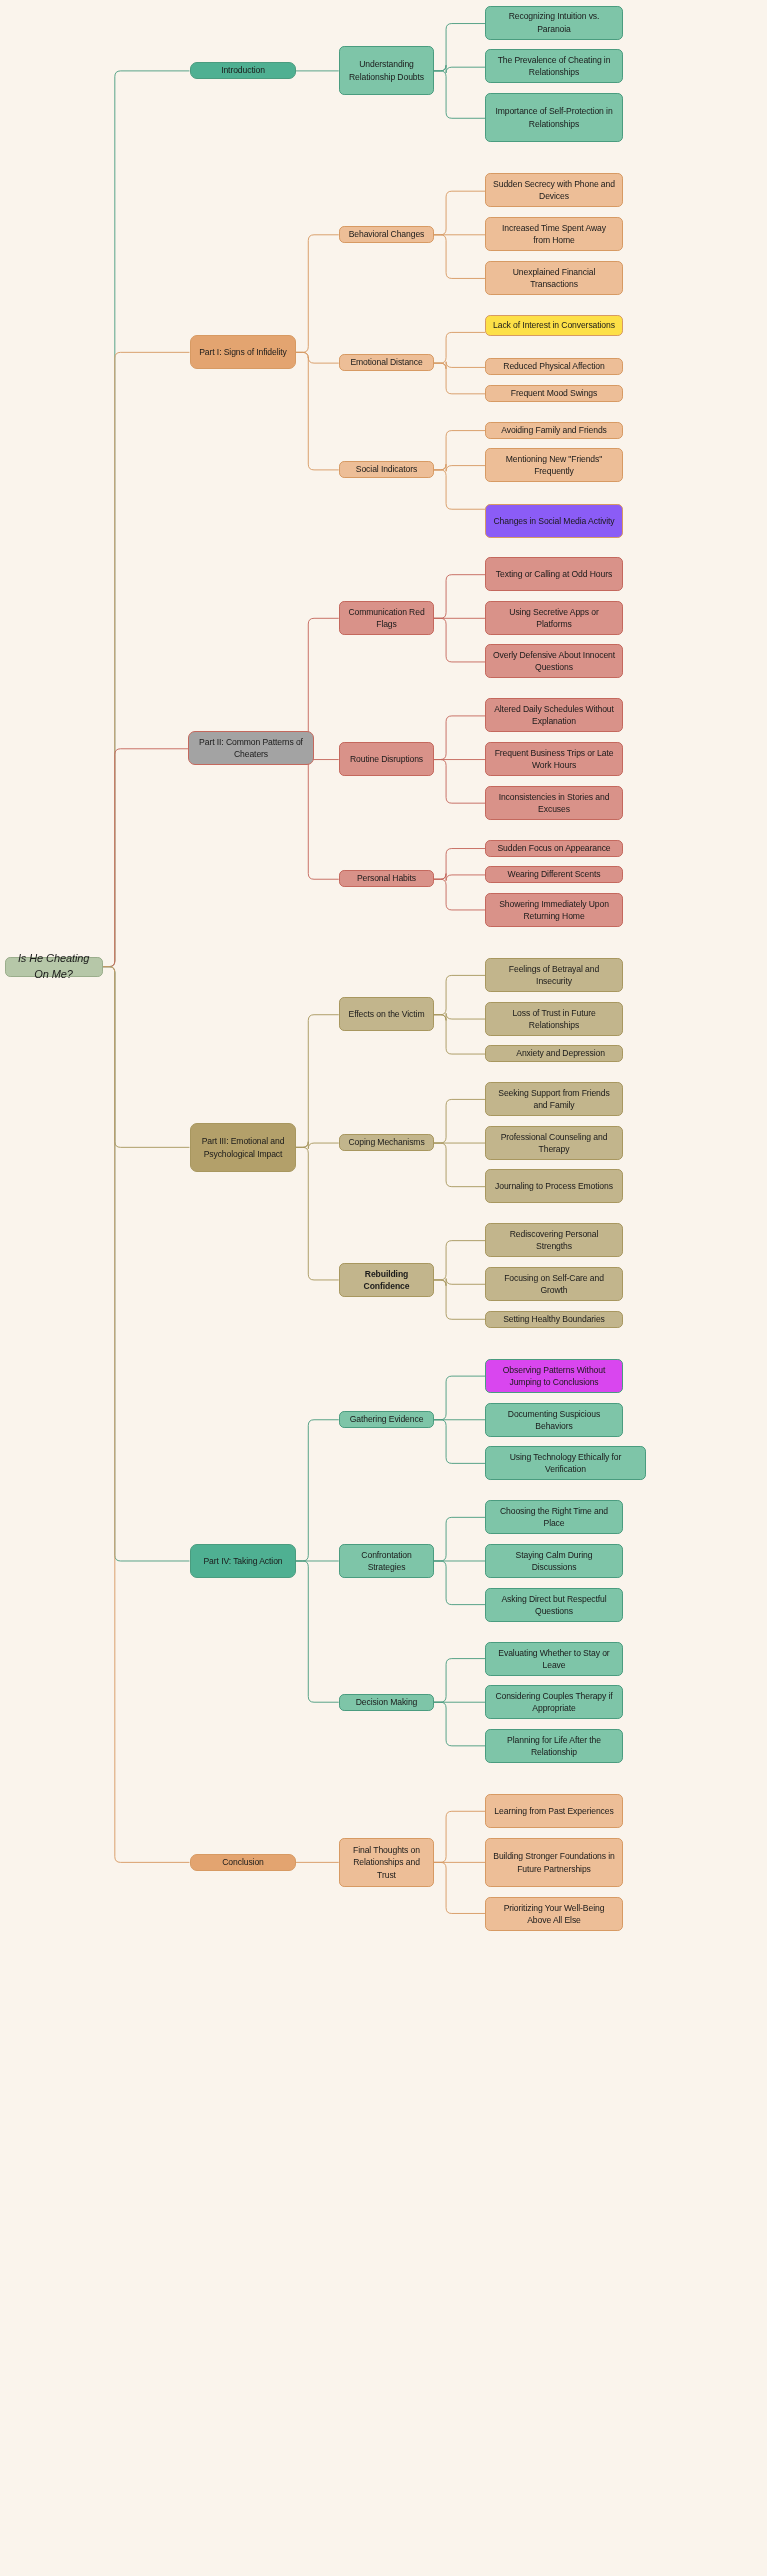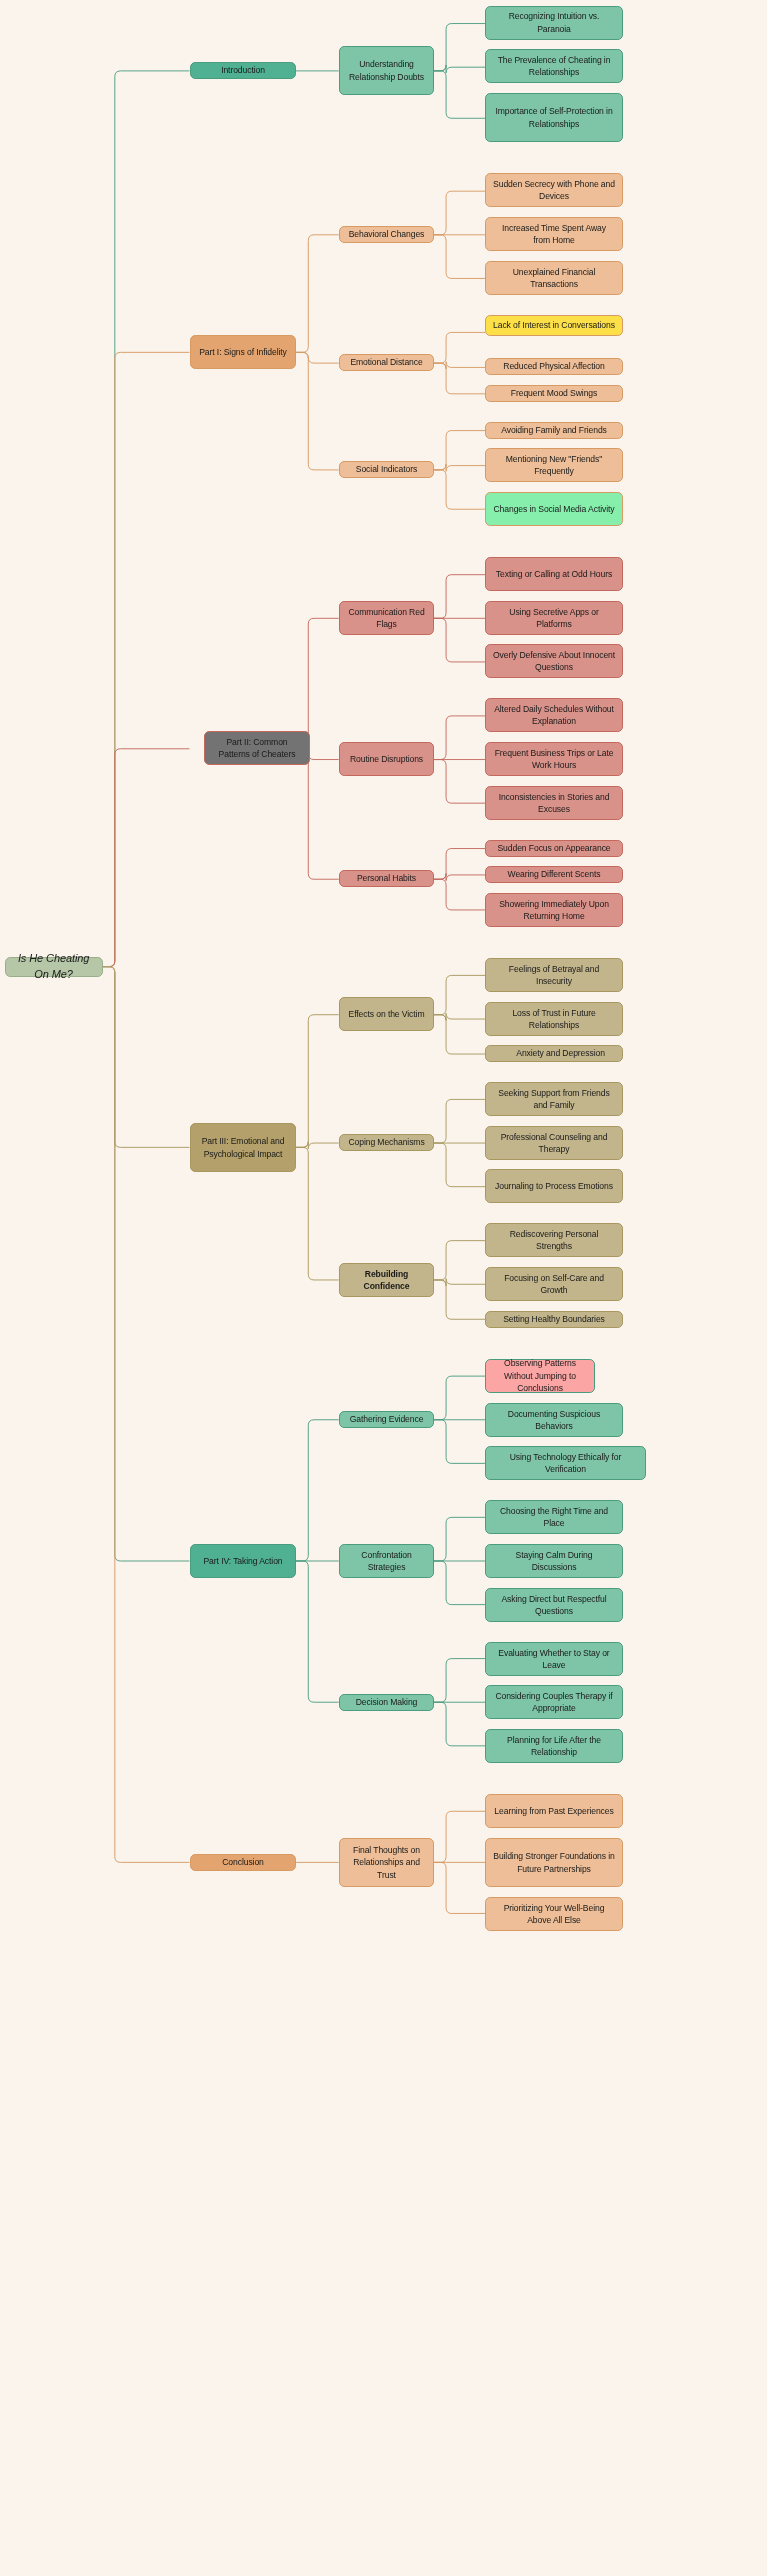--- a/index.html
+++ b/index.html
@@ -18,21 +18,21 @@
     border-radius:5.2px;
     display:flex; align-items:center; justify-content:center;
     text-align:center;
     color:#1a1a1a;
     font-size:8.6px;
     line-height:1.45;
     padding:2.3px 6.9px;
     letter-spacing:-0.1px;
   }
   .node.root { font-size:11px;font-style:italic; }
-  .lvl1 { font-size:8.6px; }
+  .lvl1 { font-size:8.6px;border-radius:7px; }
   .lvl2 { font-size:8.6px; }
   .lvl3 { font-size:8.6px; }
 </style>
 </head>
 <body>
 
 <div id="canvas">
   <svg id="edges" viewBox="0 0 1336 4485" width="767" height="2576">
       <path d="M 178 1682.75 L 190 1682.75 Q 200 1682.75 200 1672.75 L 200 132.5 Q 200 122.5 210 122.5 L 330 122.5" fill="none" stroke="#4a9c7f" stroke-width="1.6"></path>
       <path d="M 515 122.5 L 590 122.5" fill="none" stroke="#4a9c7f" stroke-width="1.6"></path>
@@ -109,22 +109,22 @@
       <div class="node lvl3" style="left: 485px; top: 173px; width: 138px; height: 34px; background: rgb(237, 190, 151); border: 0.6px solid rgb(215, 154, 99);">Sudden Secrecy with Phone and Devices</div>
       <div class="node lvl3" style="left: 485px; top: 217px; width: 138px; height: 34px; background: rgb(237, 190, 151); border: 0.6px solid rgb(215, 154, 99);">Increased Time Spent Away from Home</div>
       <div class="node lvl3" style="left: 485px; top: 261px; width: 138px; height: 34px; background: rgb(237, 190, 151); border: 0.6px solid rgb(215, 154, 99);">Unexplained Financial Transactions</div>
       <div class="node lvl2" style="left: 339px; top: 354px; width: 95px; height: 17px; background: rgb(237, 190, 151); border: 0.6px solid rgb(215, 154, 99);">Emotional Distance</div>
       <div class="node lvl3" style="left: 485px; top: 315px; width: 138px; height: 21px; background: #fde047; border: 0.6px solid rgb(215, 154, 99);">Lack of Interest in Conversations</div>
       <div class="node lvl3" style="left: 485px; top: 358px; width: 138px; height: 17px; background: rgb(237, 190, 151); border: 0.6px solid rgb(215, 154, 99);">Reduced Physical Affection</div>
       <div class="node lvl3" style="left: 485px; top: 385px; width: 138px; height: 17px; background: rgb(237, 190, 151); border: 0.6px solid rgb(215, 154, 99);">Frequent Mood Swings</div>
       <div class="node lvl2" style="left: 339px; top: 461px; width: 95px; height: 17px; background: rgb(237, 190, 151); border: 0.6px solid rgb(215, 154, 99);">Social Indicators</div>
       <div class="node lvl3" style="left: 485px; top: 422px; width: 138px; height: 17px; background: rgb(237, 190, 151); border: 0.6px solid rgb(215, 154, 99);">Avoiding Family and Friends</div>
       <div class="node lvl3" style="left: 485px; top: 448px; width: 138px; height: 34px; background: rgb(237, 190, 151); border: 0.6px solid rgb(215, 154, 99);">Mentioning New "Friends" Frequently</div>
-      <div class="node lvl3" style="left: 485px; top: 492px; width: 138px; height: 34px; background: #86efac; border: 0.6px solid rgb(215, 154, 99);">Changes in Social Media Activity</div>
-      <div class="node lvl1" style="left: 204px; top: 731px; width: 106px; height: 34px; background: #737373; border: 0.6px solid rgb(196, 104, 93);">Part II: Common Patterns of Cheaters</div>
+      <div class="node lvl3" style="left: 485px; top: 504px; width: 138px; height: 34px; background: #8b5cf6; border: 0.6px solid rgb(215, 154, 99);">Changes in Social Media Activity</div>
+      <div class="node lvl1" style="left: 188px; top: 731px; width: 126px; height: 34px; background: #a3a3a3; border: 0.6px solid rgb(196, 104, 93);">Part II: Common Patterns of Cheaters</div>
       <div class="node lvl2" style="left: 339px; top: 601px; width: 95px; height: 34px; background: rgb(217, 146, 137); border: 0.6px solid rgb(196, 104, 93);">Communication Red Flags</div>
       <div class="node lvl3" style="left: 485px; top: 557px; width: 138px; height: 34px; background: rgb(217, 146, 137); border: 0.6px solid rgb(196, 104, 93);">Texting or Calling at Odd Hours</div>
       <div class="node lvl3" style="left: 485px; top: 601px; width: 138px; height: 34px; background: rgb(217, 146, 137); border: 0.6px solid rgb(196, 104, 93);">Using Secretive Apps or Platforms</div>
       <div class="node lvl3" style="left: 485px; top: 644px; width: 138px; height: 34px; background: rgb(217, 146, 137); border: 0.6px solid rgb(196, 104, 93);">Overly Defensive About Innocent Questions</div>
       <div class="node lvl2" style="left: 339px; top: 742px; width: 95px; height: 34px; background: rgb(217, 146, 137); border: 0.6px solid rgb(196, 104, 93);">Routine Disruptions</div>
       <div class="node lvl3" style="left: 485px; top: 698px; width: 138px; height: 34px; background: rgb(217, 146, 137); border: 0.6px solid rgb(196, 104, 93);">Altered Daily Schedules Without Explanation</div>
       <div class="node lvl3" style="left: 485px; top: 742px; width: 138px; height: 34px; background: rgb(217, 146, 137); border: 0.6px solid rgb(196, 104, 93);">Frequent Business Trips or Late Work Hours</div>
       <div class="node lvl3" style="left: 485px; top: 786px; width: 138px; height: 34px; background: rgb(217, 146, 137); border: 0.6px solid rgb(196, 104, 93);">Inconsistencies in Stories and Excuses</div>
       <div class="node lvl2" style="left: 339px; top: 870px; width: 95px; height: 17px; background: rgb(217, 146, 137); border: 0.6px solid rgb(196, 104, 93);">Personal Habits</div>
       <div class="node lvl3" style="left: 485px; top: 840px; width: 138px; height: 17px; background: rgb(217, 146, 137); border: 0.6px solid rgb(196, 104, 93);">Sudden Focus on Appearance</div>
@@ -138,21 +138,21 @@
       <div class="node lvl2" style="left: 339px; top: 1134px; width: 95px; height: 17px; background: rgb(194, 181, 140); border: 0.6px solid rgb(168, 151, 95);">Coping Mechanisms</div>
       <div class="node lvl3" style="left: 485px; top: 1082px; width: 138px; height: 34px; background: rgb(194, 181, 140); border: 0.6px solid rgb(168, 151, 95);">Seeking Support from Friends and Family</div>
       <div class="node lvl3" style="left: 485px; top: 1126px; width: 138px; height: 34px; background: rgb(194, 181, 140); border: 0.6px solid rgb(168, 151, 95);">Professional Counseling and Therapy</div>
       <div class="node lvl3" style="left: 485px; top: 1169px; width: 138px; height: 34px; background: rgb(194, 181, 140); border: 0.6px solid rgb(168, 151, 95);">Journaling to Process Emotions</div>
       <div class="node lvl2" style="left: 339px; top: 1263px; width: 95px; height: 34px; background: rgb(194, 181, 140); border: 0.6px solid rgb(168, 151, 95); font-weight: bold;">Rebuilding Confidence</div>
       <div class="node lvl3" style="left: 485px; top: 1223px; width: 138px; height: 34px; background: rgb(194, 181, 140); border: 0.6px solid rgb(168, 151, 95);">Rediscovering Personal Strengths</div>
       <div class="node lvl3" style="left: 485px; top: 1267px; width: 138px; height: 34px; background: rgb(194, 181, 140); border: 0.6px solid rgb(168, 151, 95);">Focusing on Self-Care and Growth</div>
       <div class="node lvl3" style="left: 485px; top: 1311px; width: 138px; height: 17px; background: rgb(194, 181, 140); border: 0.6px solid rgb(168, 151, 95);">Setting Healthy Boundaries</div>
       <div class="node lvl1" style="left: 190px; top: 1544px; width: 106px; height: 34px; background: rgb(79, 176, 146); border: 0.6px solid rgb(74, 156, 127);">Part IV: Taking Action</div>
       <div class="node lvl2" style="left: 339px; top: 1411px; width: 95px; height: 17px; background: rgb(126, 197, 168); border: 0.6px solid rgb(74, 156, 127);">Gathering Evidence</div>
-      <div class="node lvl3" style="left: 485px; top: 1359px; width: 110px; height: 34px; background: #fca5a5; border: 0.6px solid rgb(74, 156, 127);">Observing Patterns Without Jumping to Conclusions</div>
+      <div class="node lvl3" style="left: 485px; top: 1359px; width: 138px; height: 34px; background: #d946ef; border: 0.6px solid rgb(74, 156, 127);">Observing Patterns Without Jumping to Conclusions</div>
       <div class="node lvl3" style="left: 485px; top: 1403px; width: 138px; height: 34px; background: rgb(126, 197, 168); border: 0.6px solid rgb(74, 156, 127);">Documenting Suspicious Behaviors</div>
       <div class="node lvl3" style="left: 485px; top: 1446px; width: 161px; height: 34px; background: rgb(126, 197, 168); border: 0.6px solid rgb(74, 156, 127);">Using Technology Ethically for Verification</div>
       <div class="node lvl2" style="left: 339px; top: 1544px; width: 95px; height: 34px; background: rgb(126, 197, 168); border: 0.6px solid rgb(74, 156, 127);">Confrontation Strategies</div>
       <div class="node lvl3" style="left: 485px; top: 1500px; width: 138px; height: 34px; background: rgb(126, 197, 168); border: 0.6px solid rgb(74, 156, 127);">Choosing the Right Time and Place</div>
       <div class="node lvl3" style="left: 485px; top: 1544px; width: 138px; height: 34px; background: rgb(126, 197, 168); border: 0.6px solid rgb(74, 156, 127);">Staying Calm During Discussions</div>
       <div class="node lvl3" style="left: 485px; top: 1588px; width: 138px; height: 34px; background: rgb(126, 197, 168); border: 0.6px solid rgb(74, 156, 127);">Asking Direct but Respectful Questions</div>
       <div class="node lvl2" style="left: 339px; top: 1694px; width: 95px; height: 17px; background: rgb(126, 197, 168); border: 0.6px solid rgb(74, 156, 127);">Decision Making</div>
       <div class="node lvl3" style="left: 485px; top: 1642px; width: 138px; height: 34px; background: rgb(126, 197, 168); border: 0.6px solid rgb(74, 156, 127);">Evaluating Whether to Stay or Leave</div>
       <div class="node lvl3" style="left: 485px; top: 1685px; width: 138px; height: 34px; background: rgb(126, 197, 168); border: 0.6px solid rgb(74, 156, 127);">Considering Couples Therapy if Appropriate</div>
       <div class="node lvl3" style="left: 485px; top: 1729px; width: 138px; height: 34px; background: rgb(126, 197, 168); border: 0.6px solid rgb(74, 156, 127);">Planning for Life After the Relationship</div>

